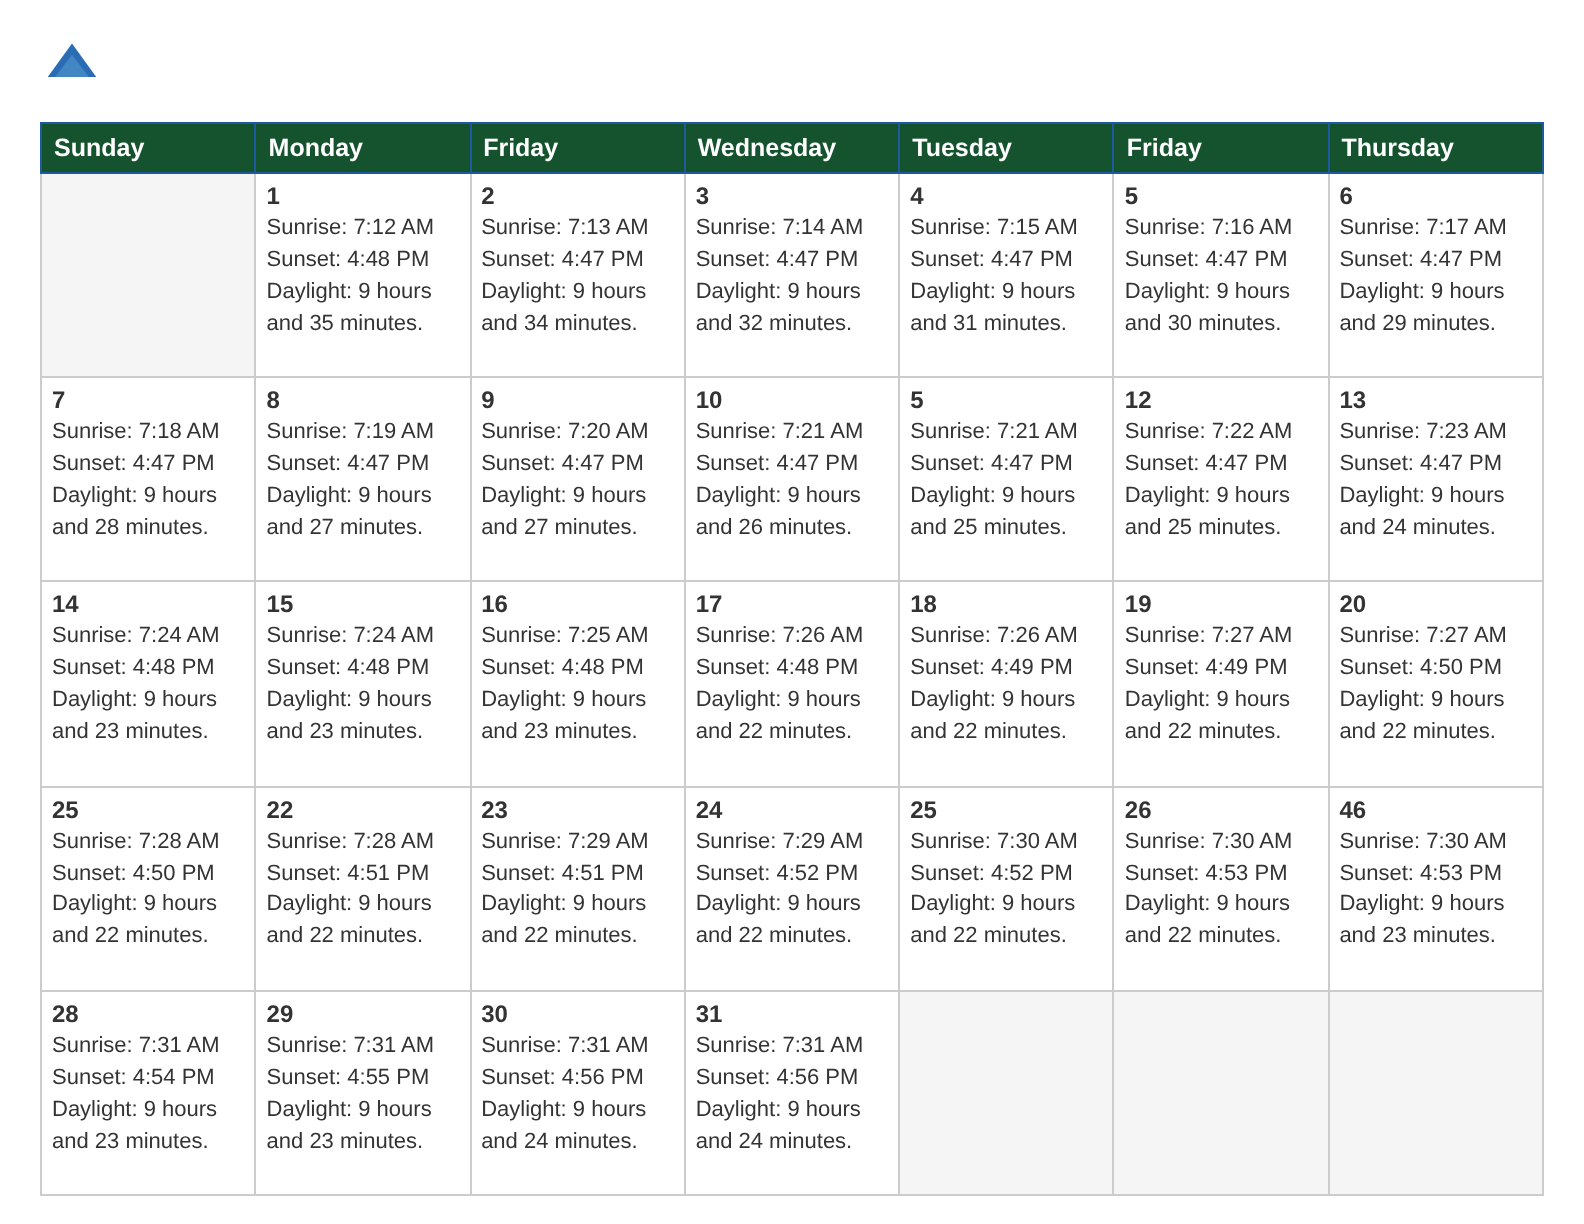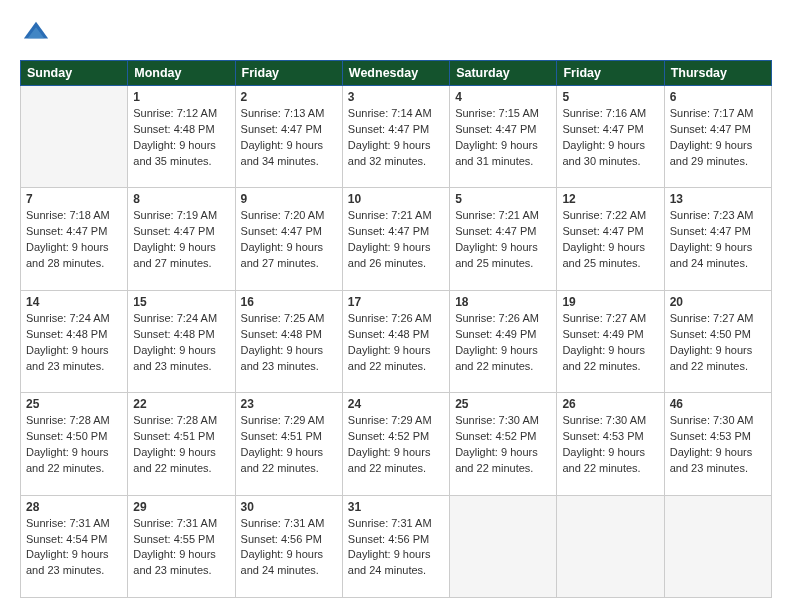--- a/index.html
+++ b/index.html
@@ -109,21 +109,21 @@
     </div>
   </div>
 
   <table class="calendar" id="cal-table">
     <thead>
       <tr id="cal-header">
           <th>Sunday</th>
           <th>Monday</th>
           <th>Friday</th>
           <th>Wednesday</th>
-          <th>Saturday</th>
+          <th>Tuesday</th>
           <th>Friday</th>
           <th>Thursday</th>
         </tr>
     </thead>
     <tbody id="cal-body">
     <tr>
           <td class="shaded"></td>
           <td>
             <span class="day-num">1</span>
             <div class="day-info">Sunrise: 7:12 AM<br>Sunset: 4:48 PM<br>Daylight: 9 hours<br>and 35 minutes.</div>

